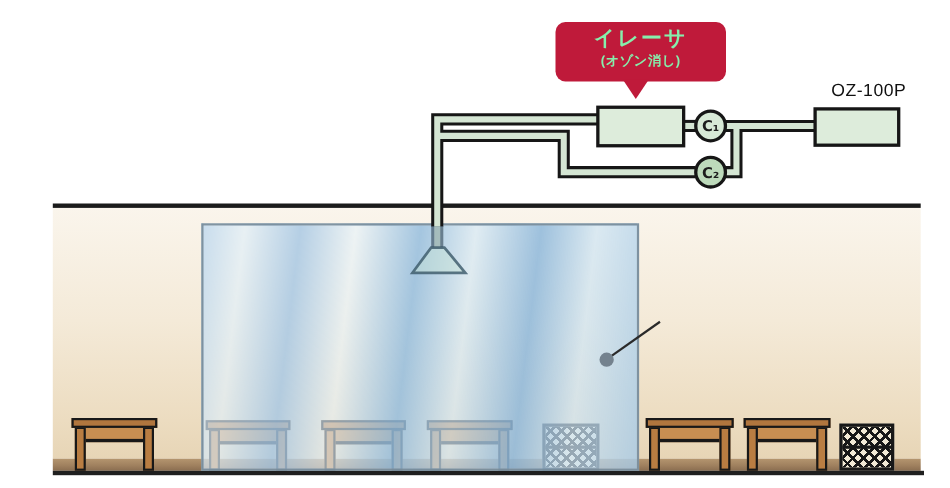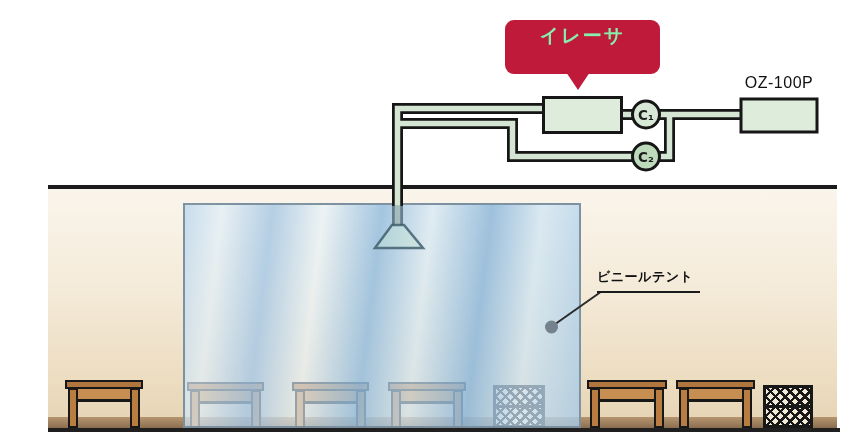--- a/index.html
+++ b/index.html
@@ -52,21 +52,21 @@
   
   .callout{position:absolute;left:505px;top:20px;width:155px;height:54px;background:#bf1a3a;
            border-radius:9px;color:#86efac;text-align:center;font-weight:bold;}
   .callout .title{font-size:19px;line-height:24px;padding-top:4px;letter-spacing:2px;}
   .callout .subtitle{font-size:12px;line-height:15px;letter-spacing:0.5px;}
   .callout .tail{position:absolute;left:61px;top:52px;width:0;height:0;
                  border-left:12px solid transparent;border-right:12px solid transparent;
                  border-top:18px solid #bf1a3a;}
 
   
-  .oz-label{position:absolute;left:734px;top:74px;width:90px;text-align:center;
+  .oz-label{position:absolute;left:734px;top:74px;width:90px;text-align:right;
             font-size:16px;color:#101010;letter-spacing:0.5px;}
   .tent-label{position:absolute;left:597px;top:268px;width:103px;font-size:13px;font-weight:bold;
               color:#111;letter-spacing:0.5px;padding-bottom:5px;border-bottom:2.5px solid #1a1a1a;}
 </style>
 </head>
 <body>
 
 <div class="scene">
 
   <div class="room"></div>
@@ -143,19 +143,19 @@
     <circle cx="646" cy="156.5" r="13.5" fill="#bddabb" stroke="#161616" stroke-width="3"></circle>
     <text x="646" y="119.5" text-anchor="middle" font-family="DejaVu Sans, sans-serif" font-size="13.5" font-weight="600" fill="#1d1d1d">C₁</text>
     <text x="646" y="161.5" text-anchor="middle" font-family="DejaVu Sans, sans-serif" font-size="13.5" font-weight="600" fill="#1d1d1d">C₂</text>
 
     <path d="M600,292.5 L556,323.5" fill="none" stroke="#2a2a2a" stroke-width="2"></path>
     <circle cx="551.5" cy="327" r="6.5" fill="#74828e"></circle>
   </svg>
 
   <div class="callout">
     <div class="title">イレーサ</div>
+    <div class="subtitle">(オゾン消し)</div>
     <div class="tail"></div>
   </div>
 
   <div class="oz-label">OZ-100P</div>
-  <div class="tent-label">ビニールテント</div>
 
 </div>
 
 </body></html>

